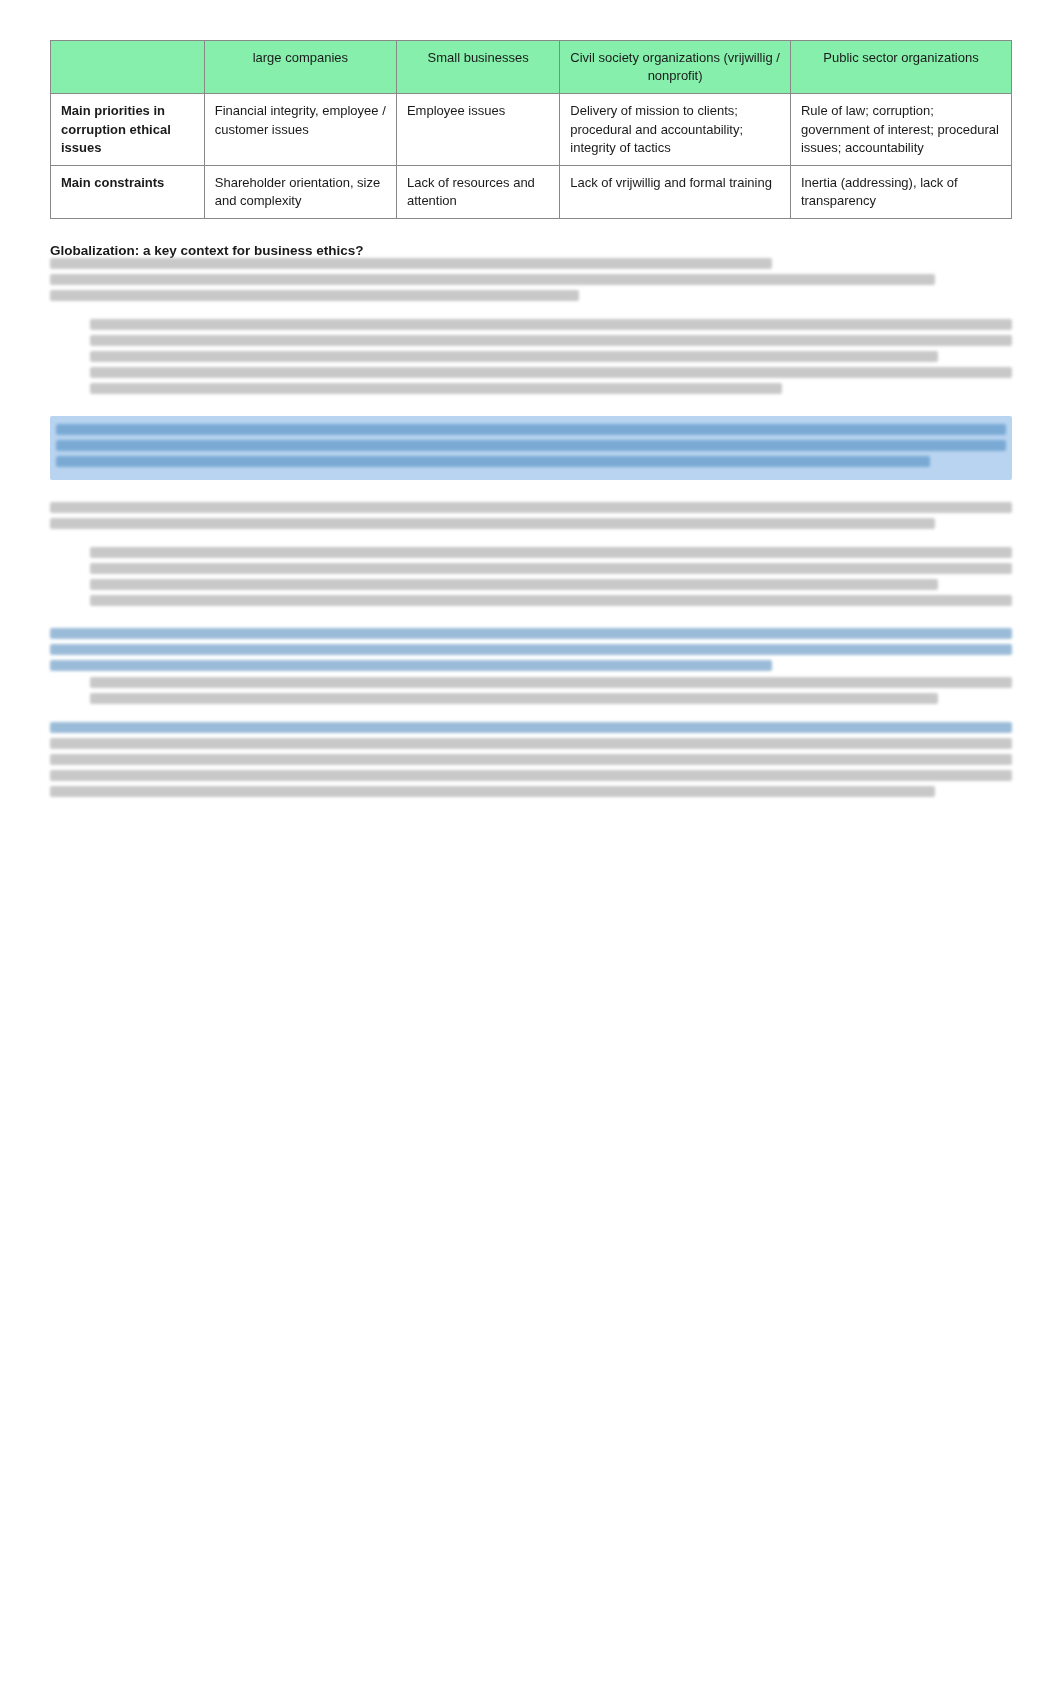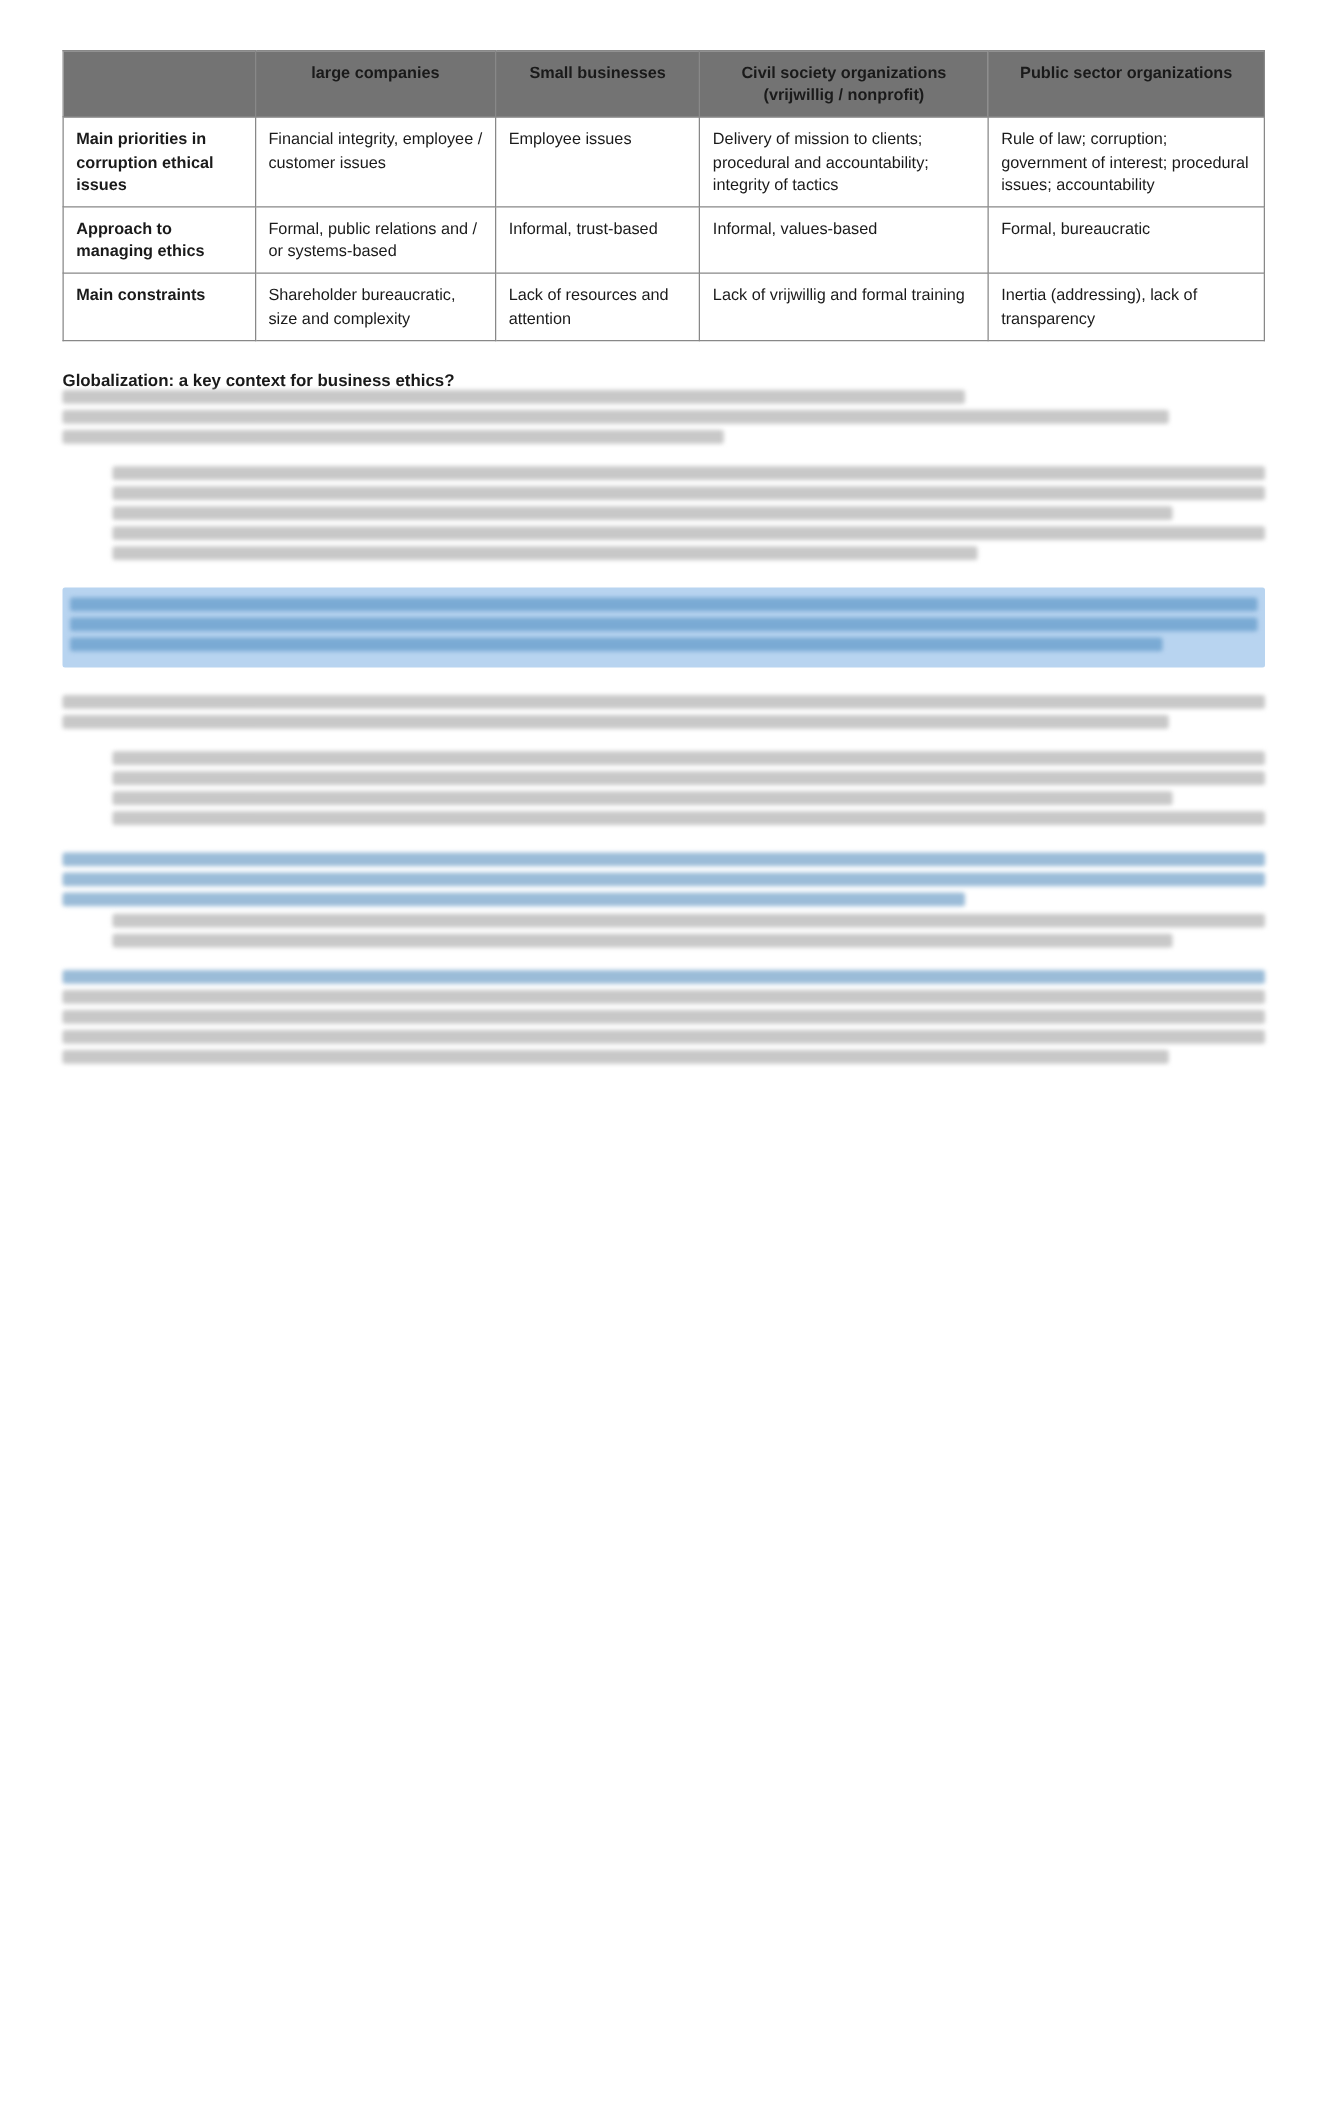--- a/index.html
+++ b/index.html
@@ -24,22 +24,22 @@
 
     table td, table th {
       border: 1px solid #888;
       padding: 8px 10px;
       vertical-align: top;
       font-size: 13px;
       line-height: 1.4;
     }
 
     table th {
-      font-weight: bold;
-      background: #737373;
+      font-weight: normal;
+      background: #86efac;
     }
 
     .row-header {
       font-weight: bold;
     }
 
     .section-title {
       font-weight: bold;
       font-size: 13.5px;
     }
@@ -96,29 +96,22 @@
     </thead>
     <tbody>
       <tr>
         <td class="row-header">Main priorities in corruption ethical issues</td>
         <td>Financial integrity, employee / customer issues</td>
         <td>Employee issues</td>
         <td>Delivery of mission to clients; procedural and accountability; integrity of tactics</td>
         <td>Rule of law; corruption; government of interest; procedural issues; accountability</td>
       </tr>
       <tr>
-        <td class="row-header">Approach to managing ethics</td>
-        <td>Formal, public relations and / or systems-based</td>
-        <td>Informal, trust-based</td>
-        <td>Informal, values-based</td>
-        <td>Formal, bureaucratic</td>
-      </tr>
-      <tr>
         <td class="row-header">Main constraints</td>
-        <td>Shareholder bureaucratic, size and complexity</td>
+        <td>Shareholder orientation, size and complexity</td>
         <td>Lack of resources and attention</td>
         <td>Lack of vrijwillig and formal training</td>
         <td>Inertia (addressing), lack of transparency</td>
       </tr>
     </tbody>
   </table>
 </div>
 
 <div class="section-title">Globalization: a key context for business ethics?</div>
 

